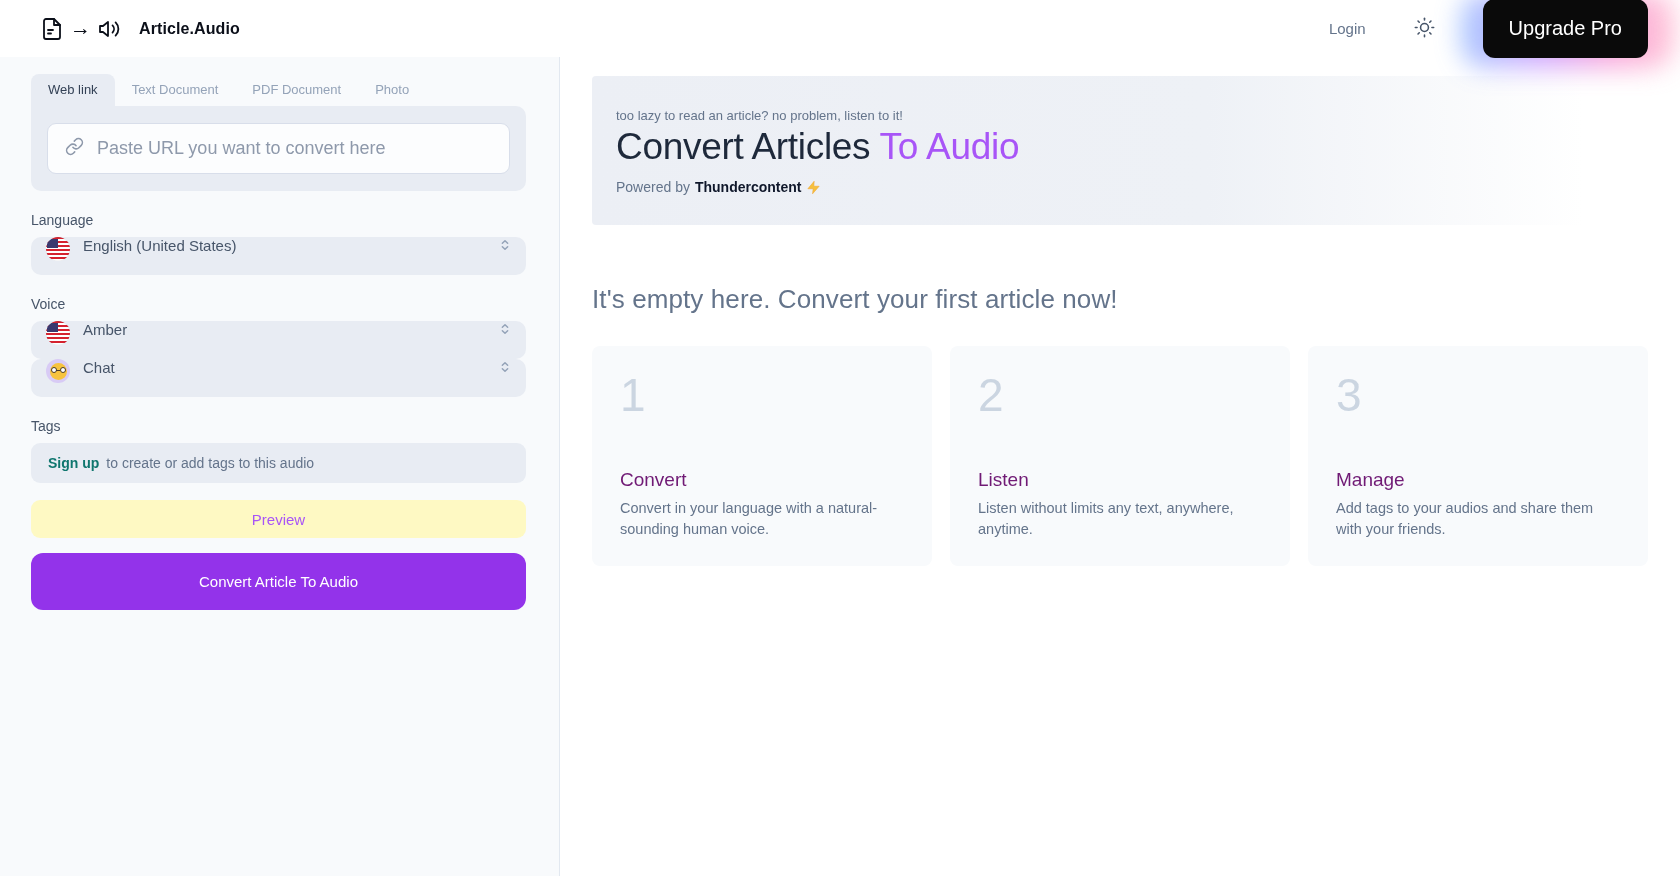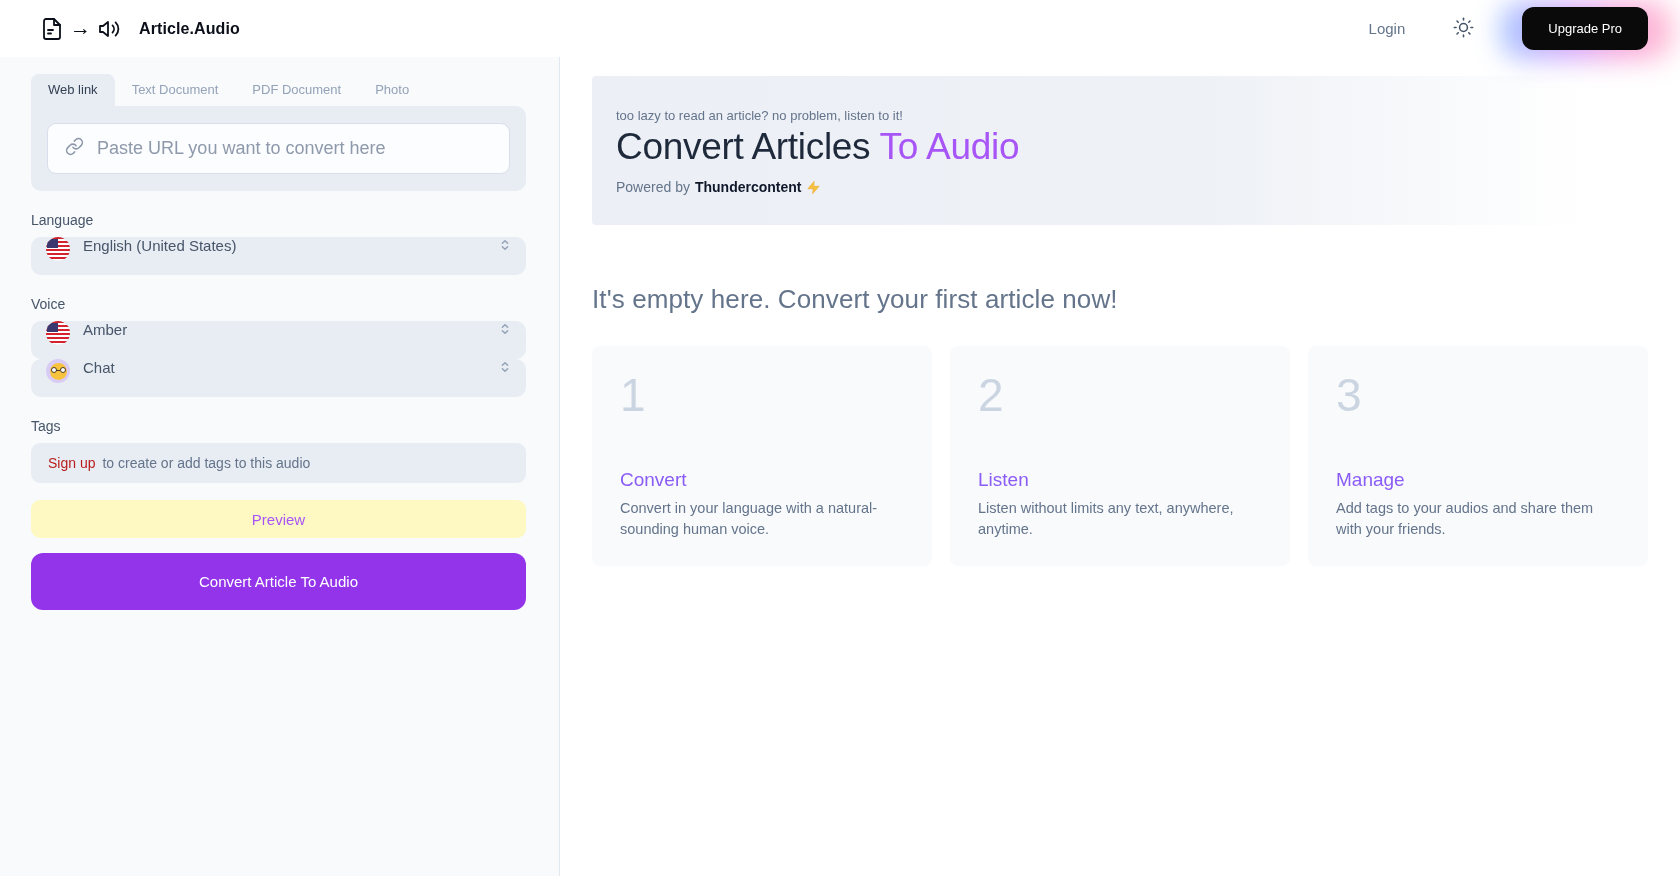--- a/index.html
+++ b/index.html
@@ -26,21 +26,21 @@
   .login-link { font-size:15px; color:#64748b; text-decoration:none; cursor:pointer; }
   .theme-btn { background:none; border:none; padding:4px; cursor:pointer; color:#475569; display:flex; }
   .upgrade-wrap { position:relative; display:inline-block; }
   .upgrade-glow {
     position:absolute; inset:-6px -26px -10px -22px; border-radius:24px;
     background:linear-gradient(90deg,#8ab6ff 0%,#c08bff 38%,#f78bd0 70%,#ffb1c9 100%);
     filter:blur(13px); opacity:.75;
   }
   .upgrade-btn {
     position:relative; background:#0a0a0a; color:#fff; border:none; cursor:pointer;
-    border-radius:12px; padding:0 26px; height:43px; font-size:13px;
+    border-radius:12px; padding:0 26px; height:59px; font-size:20px;
     font-family:"Liberation Sans",sans-serif;
   }
 
   
   .layout { display:flex; height:819px; }
 
   
   .converter-sidebar {
     width:560px; flex:none; background:#f8fafc; border-right:1px solid #e2e8f0;
     padding:17px 33px 0 31px;
@@ -95,21 +95,21 @@
   .nerd-face::before { left:1px; }
   .nerd-face::after { right:1px; }
   .nerd-face i {
     position:absolute; left:6.5px; right:6.5px; top:7px; height:1.5px; background:#4a3a22;
   }
 
   .tags-box {
     height:40px; background:#e8ecf3; border-radius:9px;
     display:flex; align-items:center; gap:7px; padding:0 17px; font-size:14px;
   }
-  .signup-link { color:#b91c1c; text-decoration:none; cursor:pointer; }
+  .signup-link { color:#0f766e; text-decoration:none; cursor:pointer;font-weight:bold; }
   .tags-rest { color:#64748b; }
 
   .preview-btn {
     margin-top:17px; width:100%; height:38px; border:none; cursor:pointer;
     background:#fef9c3; color:#a855f7; font-size:15px; border-radius:9px;
     font-family:"Liberation Sans",sans-serif;
   }
   .convert-btn {
     margin-top:15px; width:100%; height:57px; border:none; cursor:pointer;
     background:#9333ea; color:#ffffff; font-size:15px; border-radius:12px;
@@ -132,21 +132,21 @@
 
   .empty-heading { margin:59px 0 0; font-size:26px; font-weight:400; color:#64748b; letter-spacing:.1px; }
 
   .step-cards { display:flex; gap:18px; margin-top:31px; }
   .step-card {
     flex:1; height:220px; background:#f8fafc; border-radius:8px;
     padding:23px 28px 26px; display:flex; flex-direction:column;
   }
   .step-number { font-size:46px; line-height:1.15; color:#cbd5e1; }
   .step-body { margin-top:auto; }
-  .step-title { margin:0 0 7px; font-size:19px; font-weight:500; color:#8b5cf6; }
+  .step-title { margin:0 0 7px; font-size:19px; font-weight:500; color:#701a75; }
   .step-desc { margin:0; font-size:14.5px; line-height:1.45; color:#64748b; max-width:295px; }
 </style>
 </head>
 <body>
 
 <header class="app-header">
   <div class="logo-group">
     <span class="logo-icons">
       <span>
         <svg width="24" height="24" viewBox="0 0 24 24" fill="none" stroke="currentColor" stroke-width="1.8" stroke-linecap="round" stroke-linejoin="round">

